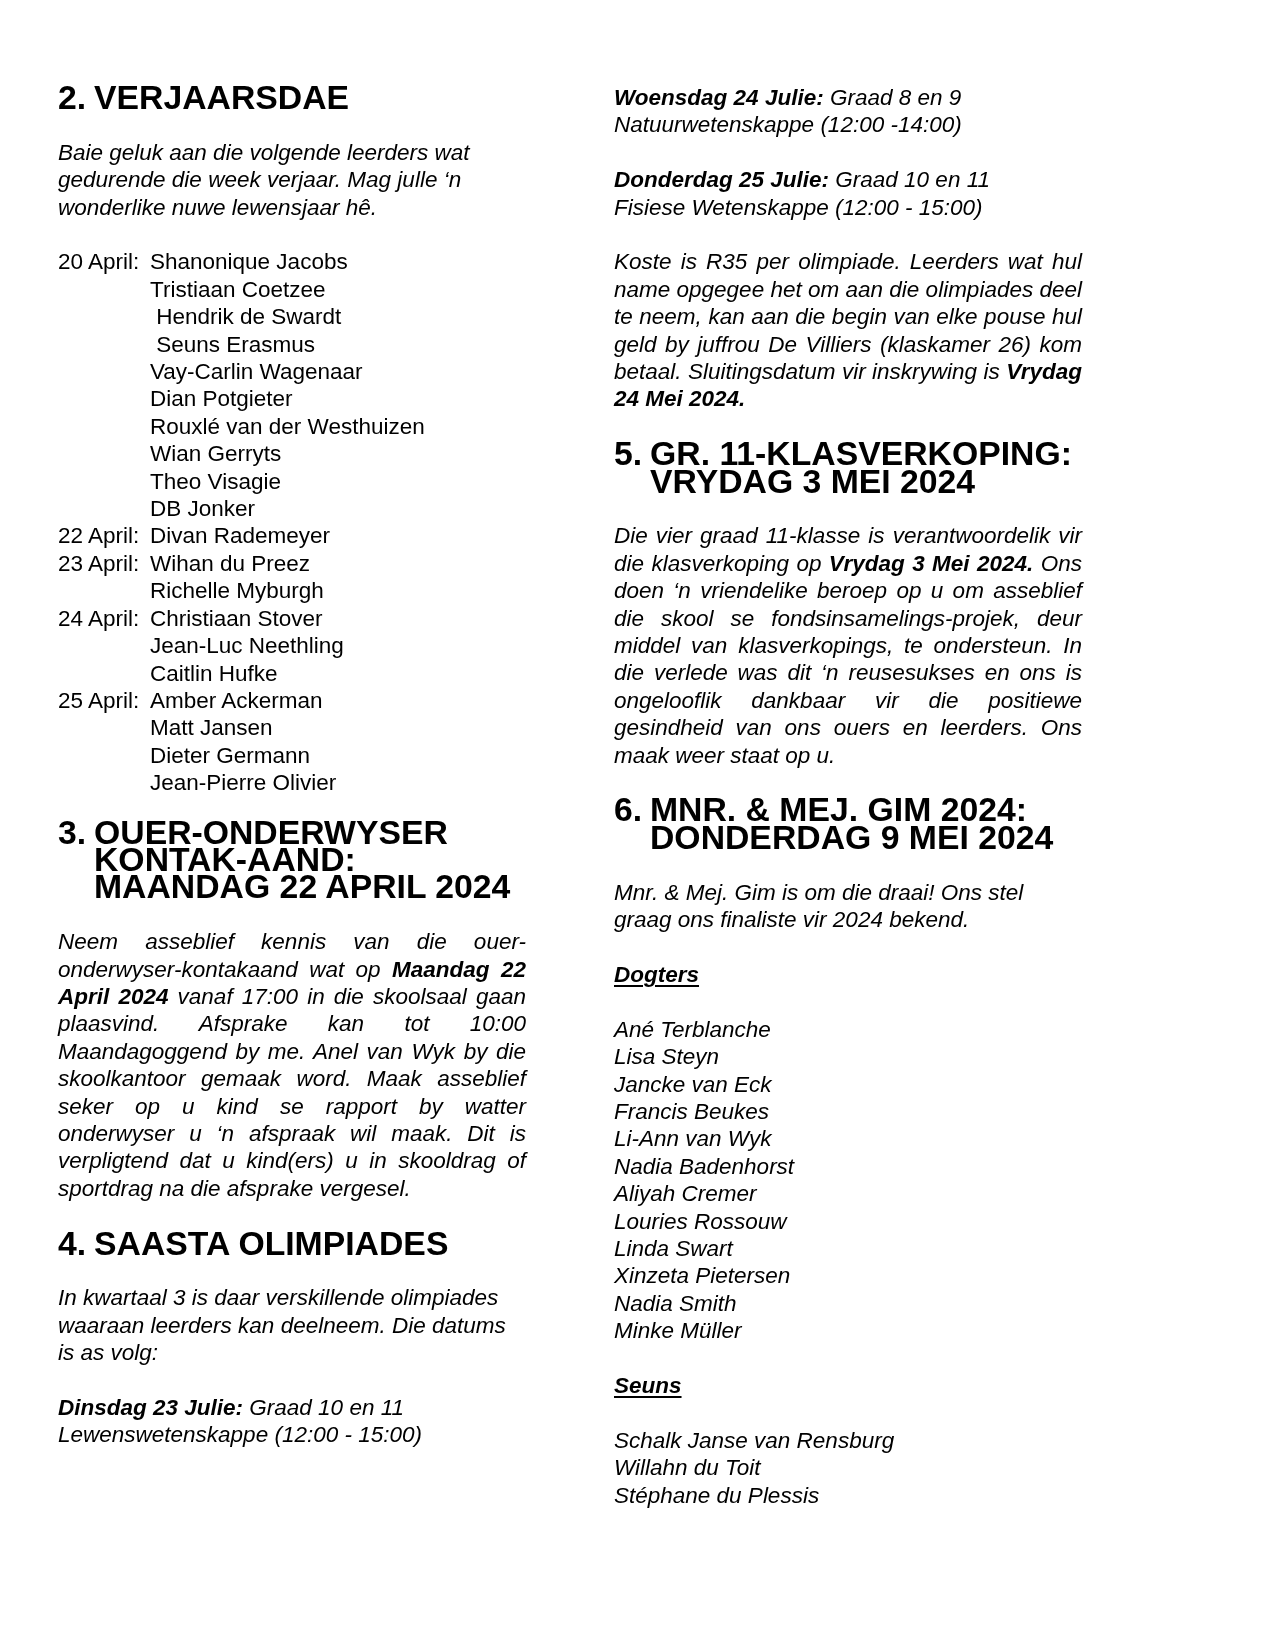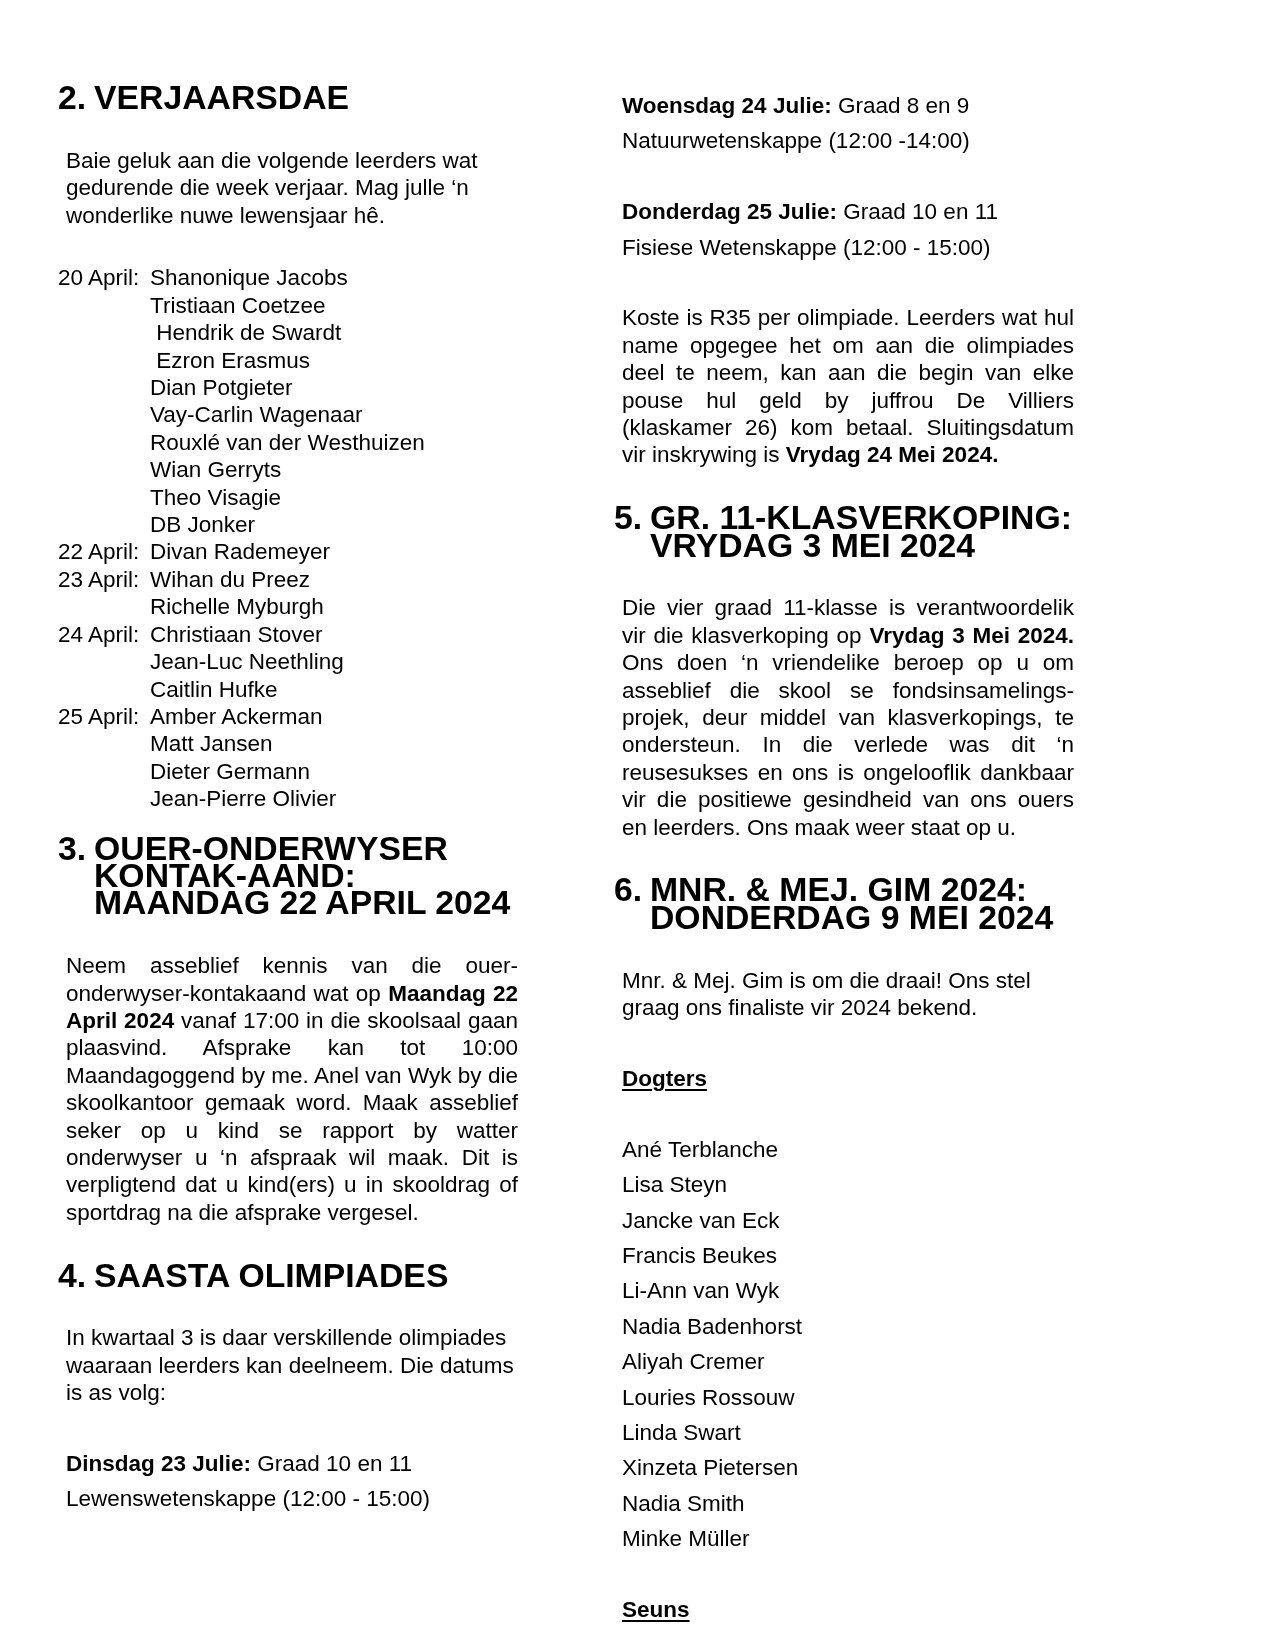--- a/index.html
+++ b/index.html
@@ -4,21 +4,21 @@
 <style>
   html, body { margin: 0; padding: 0; background: #ffffff; }
   body { width: 1275px; height: 1650px; position: relative; overflow: hidden;
          font-family: "Liberation Sans", sans-serif; color: #000; }
   .col { position: absolute; top: 84px; width: 468px; font-size: 22.5px; line-height: 27.4px; }
   .col-left { left: 58px; }
   .col-right { left: 614px; }
   .heading { font-weight: bold; display: flex; margin: 0; }
   .heading .num { width: 36px; flex: none; }
   .heading .txt { flex: 1; }
-  p { margin: 8px; }
+  p { margin: 0; font-style: italic; }
   .just { text-align: justify; }
   .gap { height: 27.4px; }
   .bday-row { display: flex; }
   .bday-date { width: 92px; flex: none; white-space: pre; }
   .bday-name { white-space: pre; }
   .b { font-weight: bold; }
   .ul { font-weight: bold; text-decoration: underline; text-underline-offset: 3px; }
 </style>
 </head>
 <body>
@@ -41,29 +41,29 @@
         <div class="bday-row">
           <span class="bday-date"></span>
           <span class="bday-name">Tristiaan Coetzee</span>
         </div>
         <div class="bday-row">
           <span class="bday-date"></span>
           <span class="bday-name"> Hendrik de Swardt</span>
         </div>
         <div class="bday-row">
           <span class="bday-date"></span>
-          <span class="bday-name"> Ezron Erasmus</span>
+          <span class="bday-name"> Seuns Erasmus</span>
+        </div>
+        <div class="bday-row">
+          <span class="bday-date"></span>
+          <span class="bday-name">Vay-Carlin Wagenaar</span>
         </div>
         <div class="bday-row">
           <span class="bday-date"></span>
           <span class="bday-name">Dian Potgieter</span>
-        </div>
-        <div class="bday-row">
-          <span class="bday-date"></span>
-          <span class="bday-name">Vay-Carlin Wagenaar</span>
         </div>
         <div class="bday-row">
           <span class="bday-date"></span>
           <span class="bday-name">Rouxlé van der Westhuizen</span>
         </div>
         <div class="bday-row">
           <span class="bday-date"></span>
           <span class="bday-name">Wian Gerryts</span>
         </div>
         <div class="bday-row">

